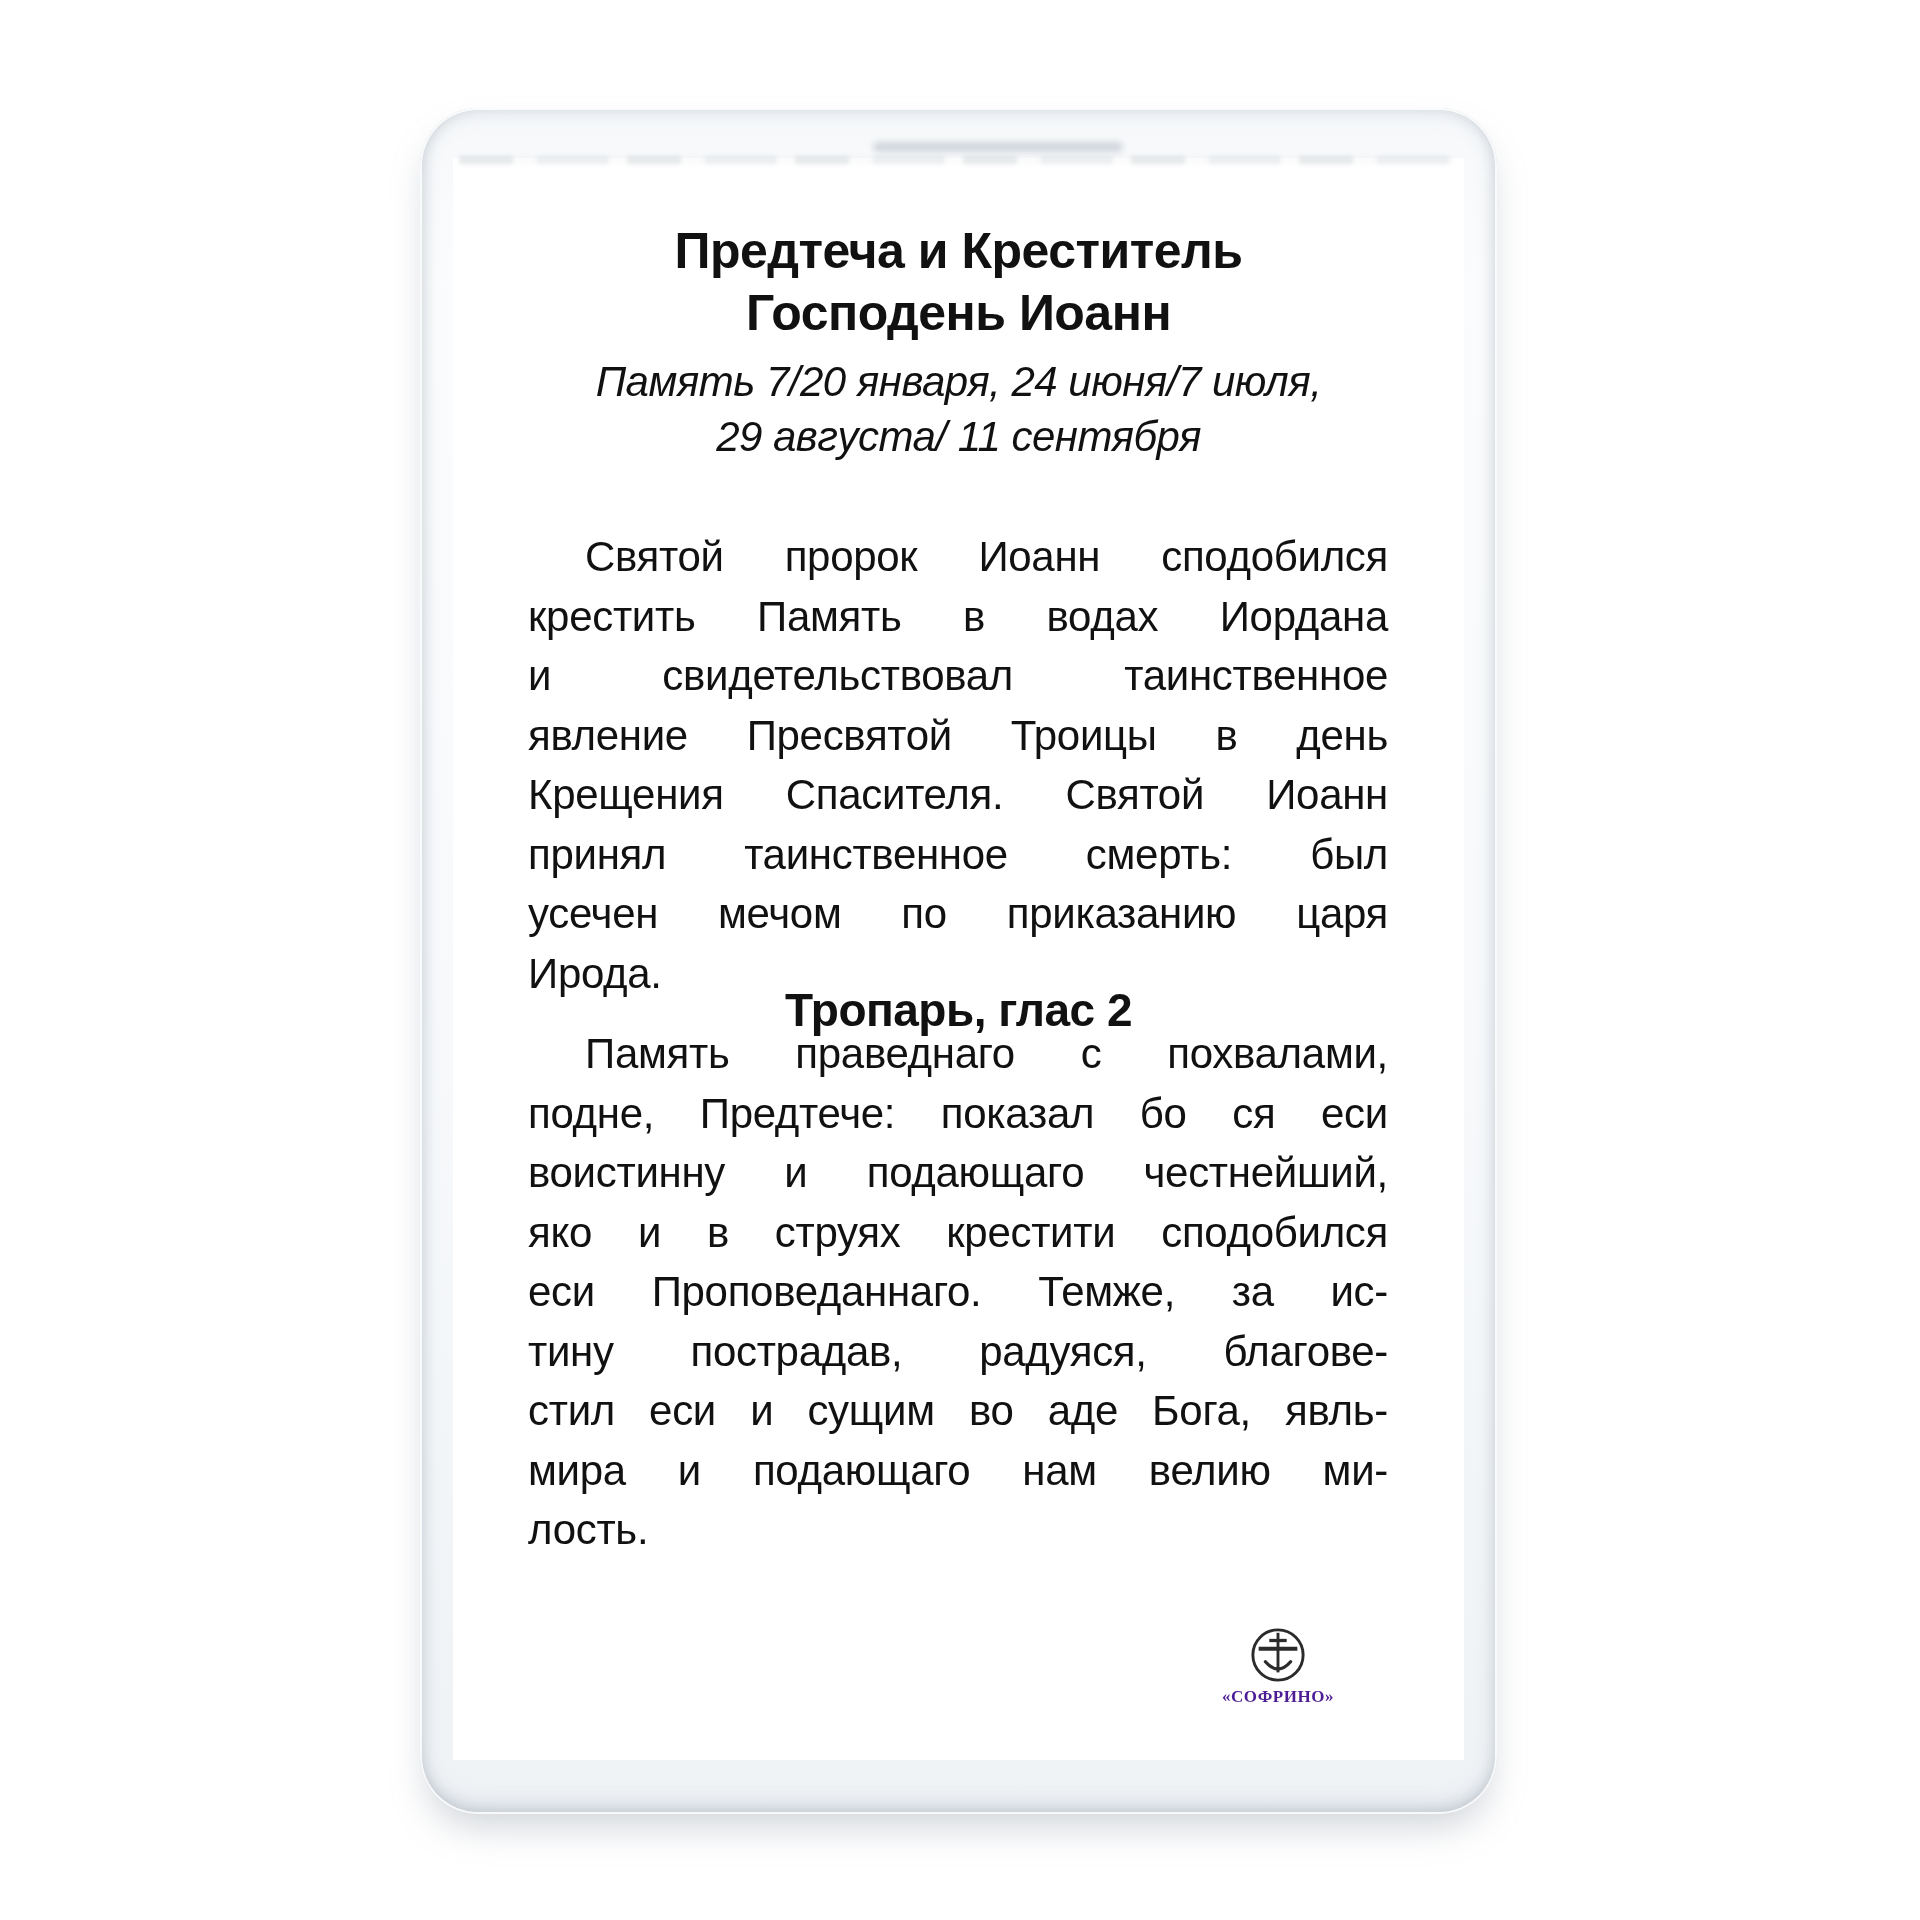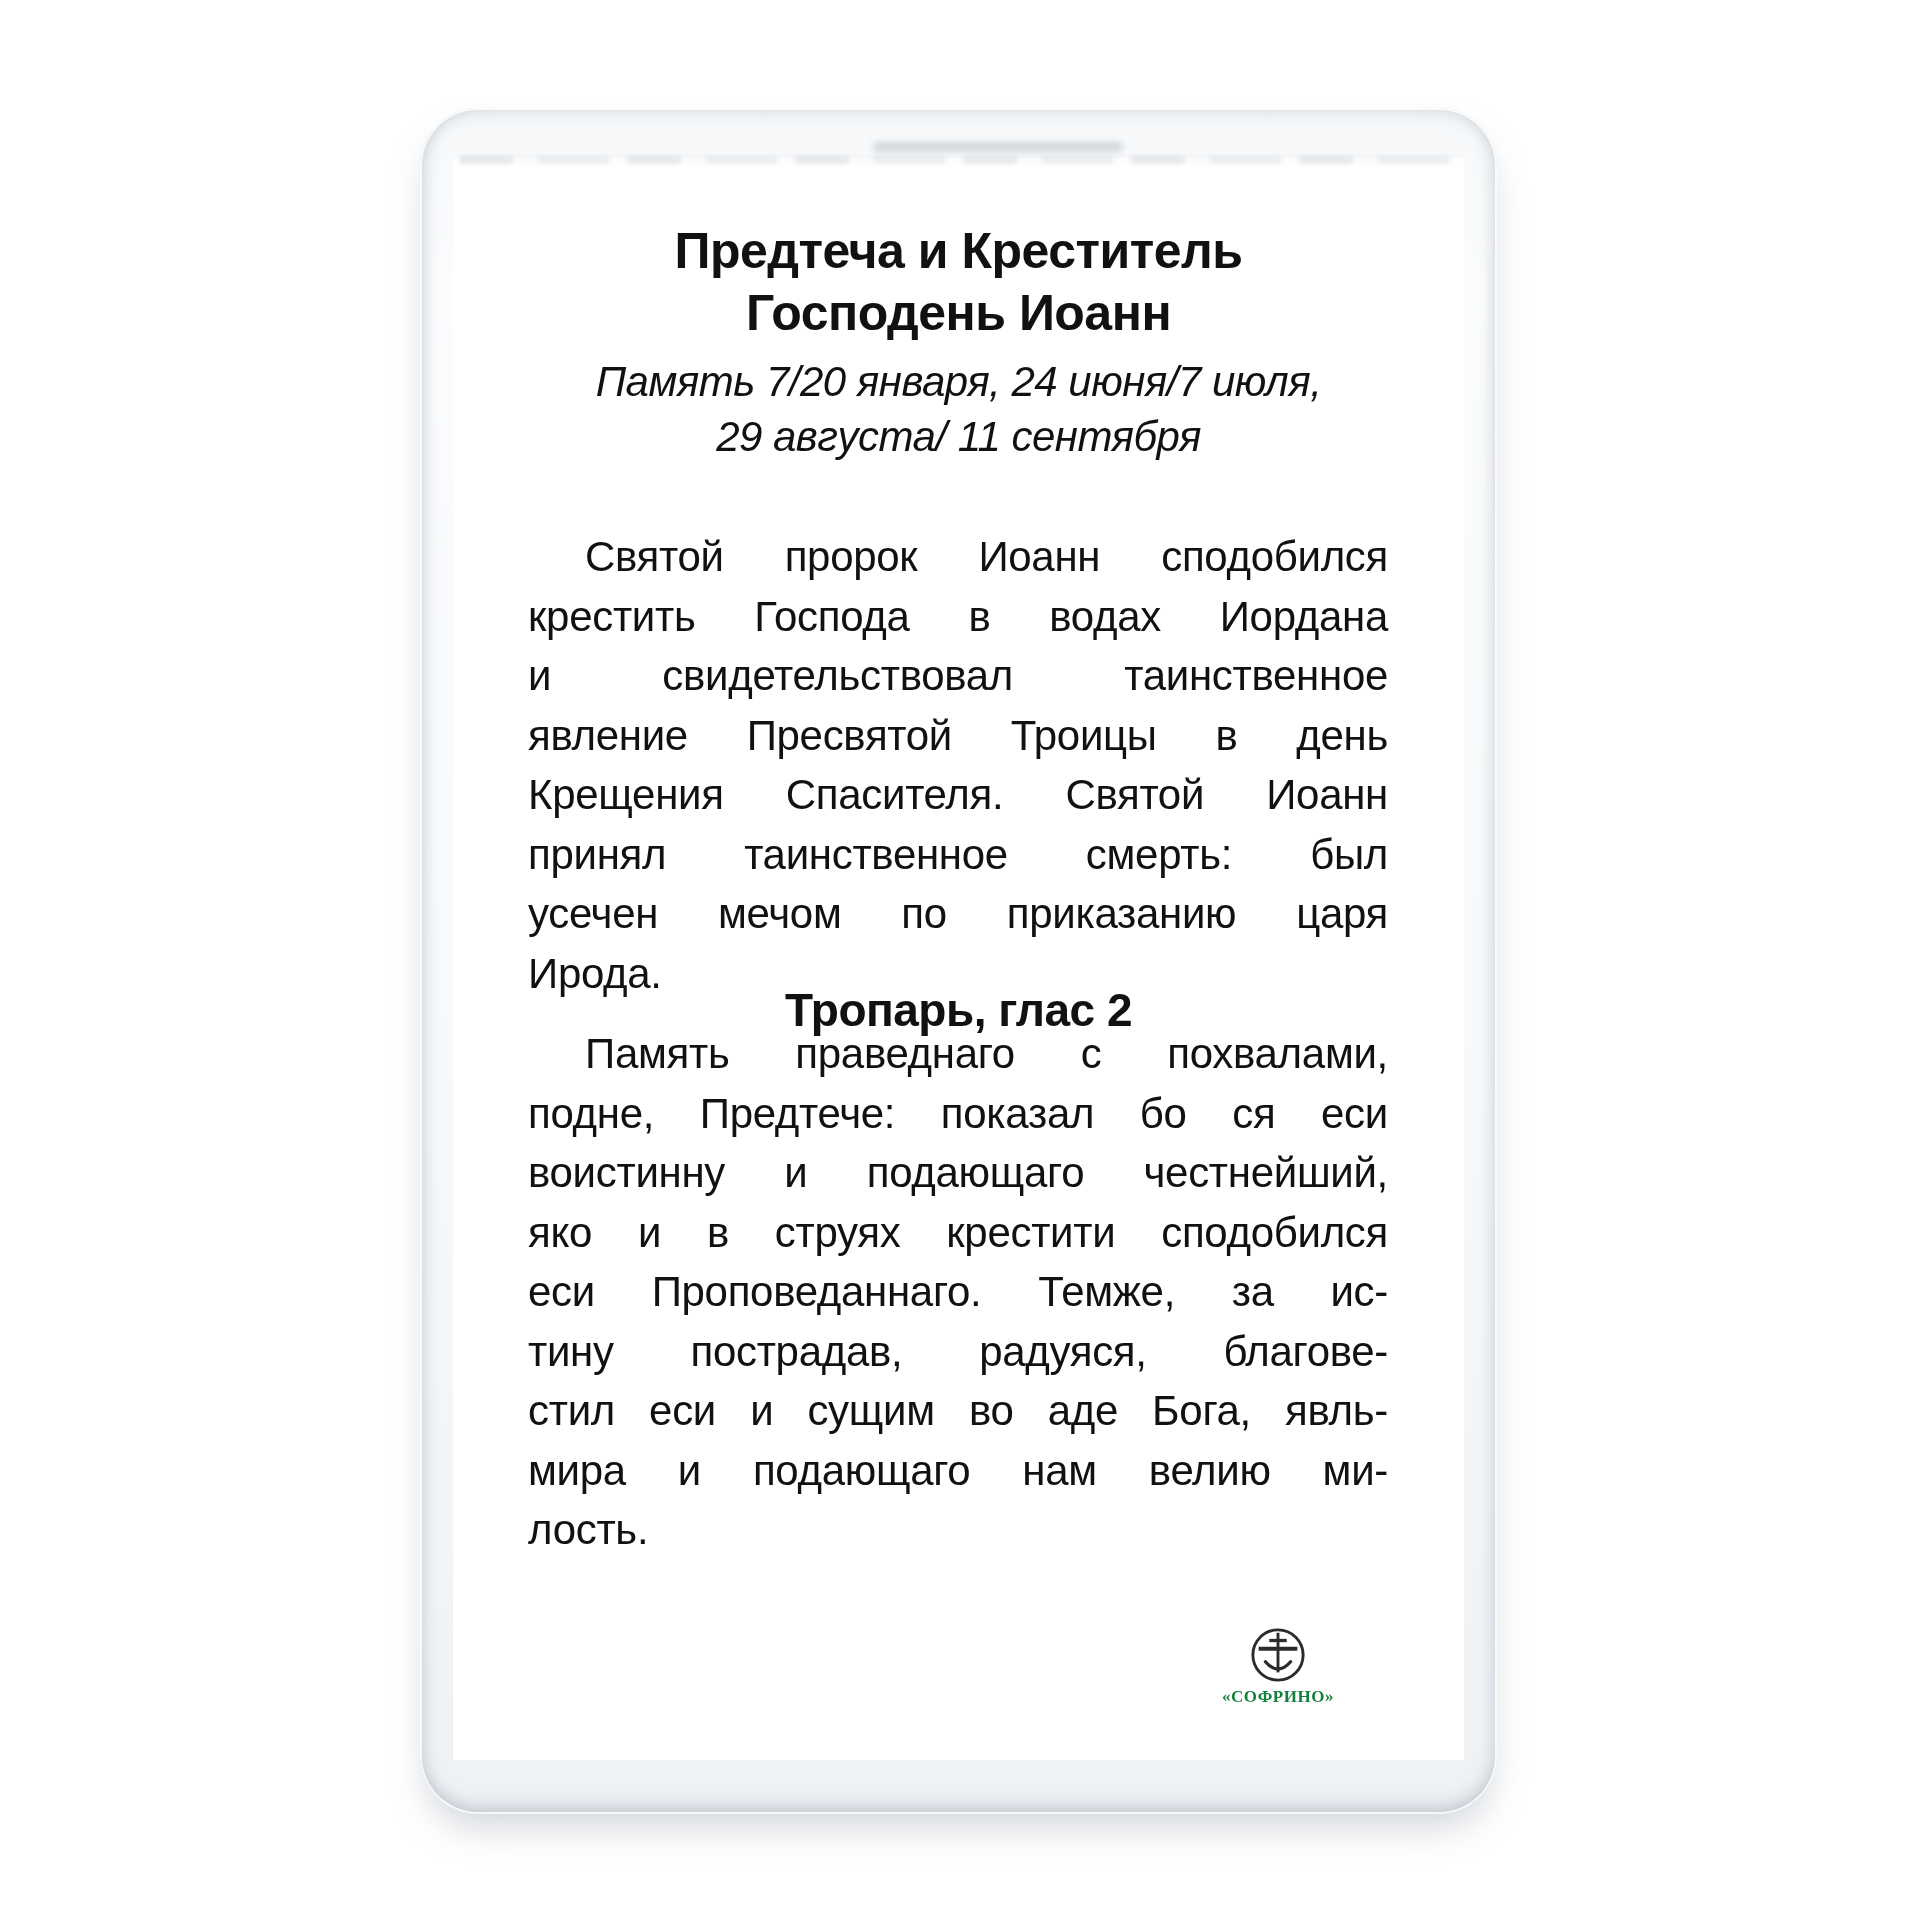--- a/index.html
+++ b/index.html
@@ -29,21 +29,21 @@
   .dates{position:absolute;left:0;top:196px;width:100%;text-align:center;
          font-style:italic;font-size:42px;line-height:55px;letter-spacing:-.5px;}
   .para{position:absolute;left:75px;width:860px;font-size:42px;line-height:59.5px;letter-spacing:-.3px;}
   .p1{top:324px;margin-top:45px;}
   .p2{top:866px;}
   .ln{text-align:justify;text-align-last:justify;}
   .end{text-align-last:left;}
   .ind{text-indent:57px;}
   .heading{position:absolute;left:0;top:802px;width:100%;text-align:center;
            font-size:46px;line-height:60px;font-weight:700;letter-spacing:-.5px;margin-top:20px;}
-  .logo{position:absolute;left:765px;top:1468px;width:120px;text-align:center;color:#15803d;}
+  .logo{position:absolute;left:765px;top:1468px;width:120px;text-align:center;color:#4c1d95;}
   .logo svg{display:block;margin:0 auto;}
   .pub{display:block;margin-top:3px;font-family:"Liberation Serif","DejaVu Serif",serif;
        font-weight:700;font-size:17px;letter-spacing:.5px;white-space:nowrap;}
 </style>
 </head>
 <body>
 
 <div class="stage">
   <div class="card">
     <div class="paper">
@@ -56,21 +56,21 @@
         <div>Господень Иоанн</div>
       </div>
 
       <div class="dates">
         <div>Память 7/20 января, 24 июня/7 июля,</div>
         <div>29 августа/ 11 сентября</div>
       </div>
 
       <div class="para p1">
         <div class="ln ind">Святой пророк Иоанн сподобился</div>
-        <div class="ln">крестить Господа в водах Иордана</div>
+        <div class="ln">крестить Память в водах Иордана</div>
         <div class="ln">и свидетельствовал таинственное</div>
         <div class="ln">явление Пресвятой Троицы в день</div>
         <div class="ln">Крещения Спасителя. Святой Иоанн</div>
         <div class="ln">принял таинственное смерть: был</div>
         <div class="ln">усечен мечом по приказанию царя</div>
         <div class="ln end">Ирода.</div>
       </div>
 
       <div class="heading">Тропарь, глас 2</div>
 

